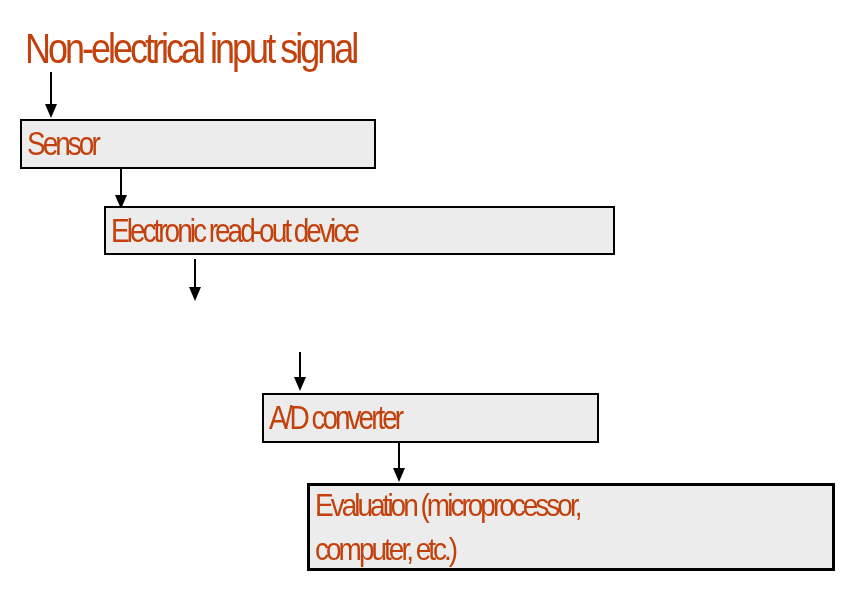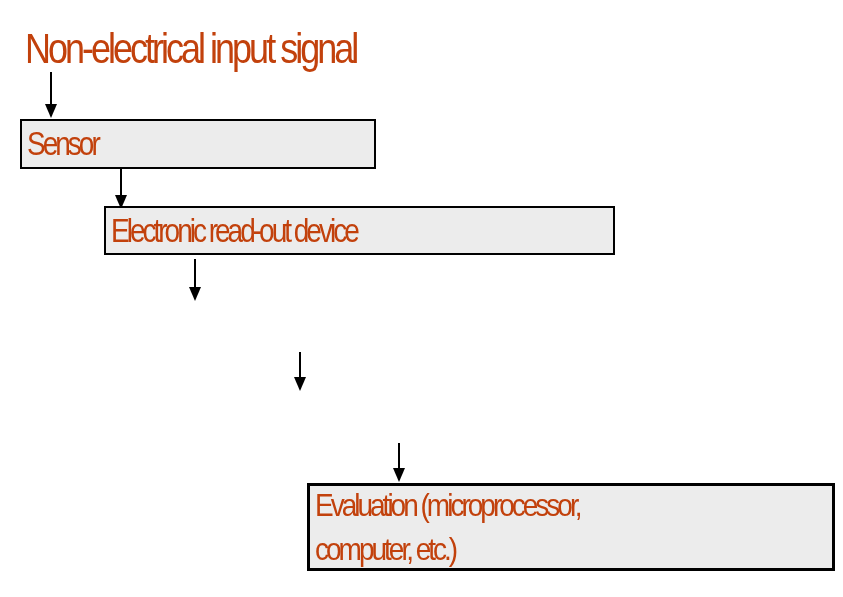--- a/index.html
+++ b/index.html
@@ -102,20 +102,23 @@
     <div class="stem"></div>
     <div class="head"></div>
   </div>
 
 
   <div class="arrow a3">
     <div class="stem"></div>
     <div class="head"></div>
   </div>
 
+  <div class="box b4">
+    <span class="lbl">A/D converter</span>
+  </div>
 
   <div class="arrow a4">
     <div class="stem"></div>
     <div class="head"></div>
   </div>
 
   <div class="box b5">
     <div class="lines">
       <div>Evaluation (microprocessor,</div>
       <div>computer, etc.)</div>

